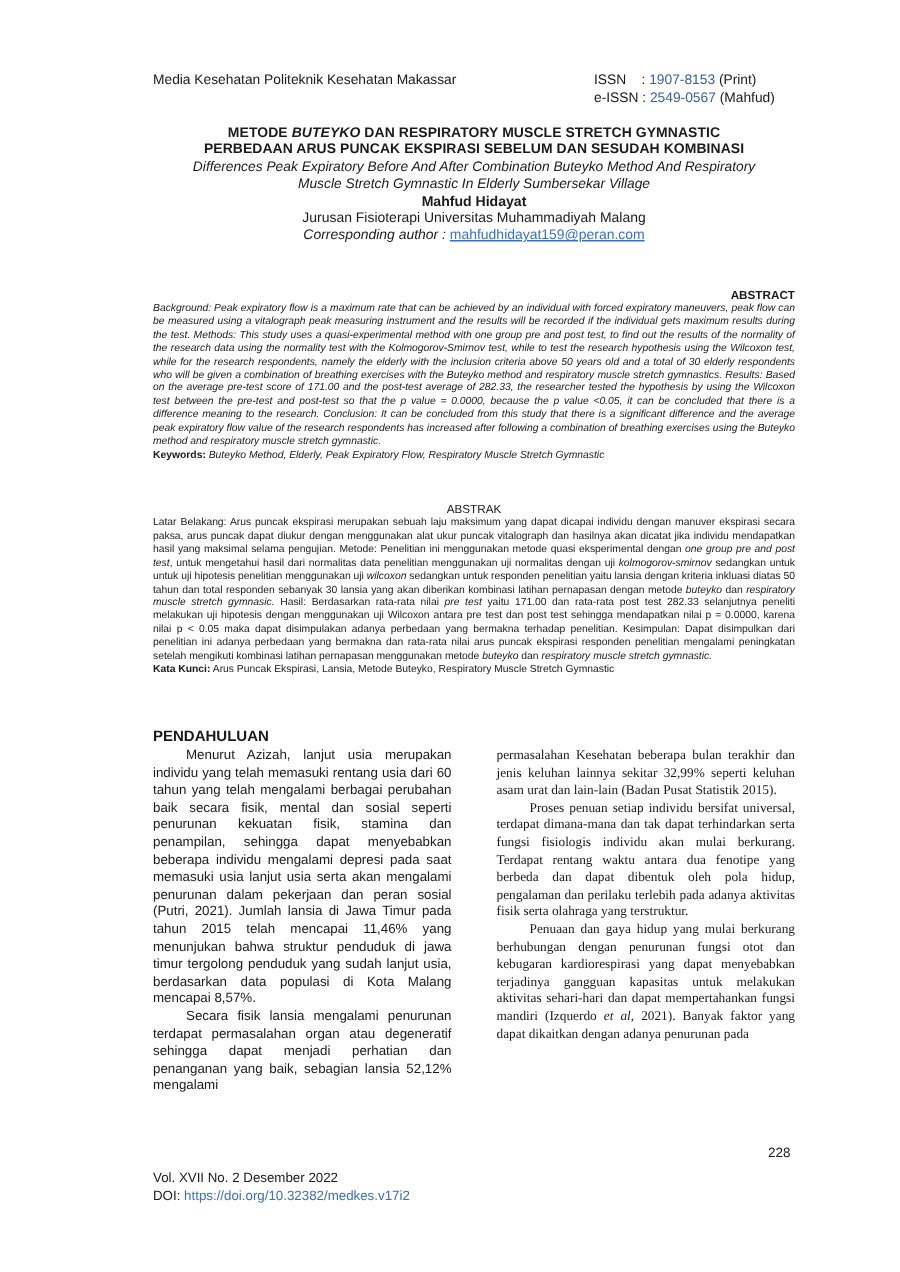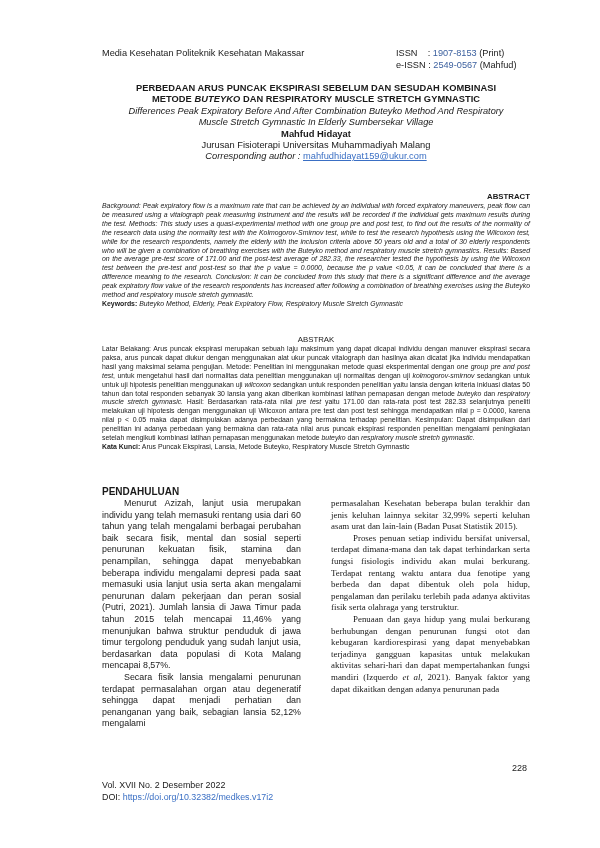--- a/index.html
+++ b/index.html
@@ -50,30 +50,30 @@
         <span style="white-space:pre">ISSN    : </span><span class="link-blue">1907-8153</span><span style="white-space:pre"> (Print)</span>
       </div>
       <div>
         <span style="white-space:pre">e-ISSN : </span><span class="link-blue">2549-0567</span><span style="white-space:pre"> (Mahfud)</span>
       </div>
     </div>
   </div>
 
   <div class="title-block">
     <div class="title">
+      <div><span style="white-space:pre">METODE </span><i>BUTEYKO</i><span style="white-space:pre"> DAN RESPIRATORY MUSCLE STRETCH GYMNASTIC</span></div>
       <div>PERBEDAAN ARUS PUNCAK EKSPIRASI SEBELUM DAN SESUDAH KOMBINASI</div>
-      <div><span style="white-space:pre">METODE </span><i>BUTEYKO</i><span style="white-space:pre"> DAN RESPIRATORY MUSCLE STRETCH GYMNASTIC</span></div>
     </div>
     <div class="subtitle">
       <div>Differences Peak Expiratory Before And After Combination Buteyko Method And Respiratory</div>
       <div>Muscle Stretch Gymnastic In Elderly Sumbersekar Village</div>
     </div>
     <div class="author">Mahfud Hidayat</div>
     <div class="affil">Jurusan Fisioterapi Universitas Muhammadiyah Malang</div>
-    <div class="corr"><span style="white-space:pre">Corresponding author : </span><a>mahfudhidayat159@ukur.com</a></div>
+    <div class="corr"><span style="white-space:pre">Corresponding author : </span><a>mahfudhidayat159@peran.com</a></div>
   </div>
 
   <div class="abstract">
     <h3>ABSTRACT</h3>
     <div class="en">
       <p>Background: Peak expiratory flow is a maximum rate that can be achieved by an individual with forced expiratory maneuvers, peak flow can be measured using a vitalograph peak measuring instrument and the results will be recorded if the individual gets maximum results during the test. Methods: This study uses a quasi-experimental method with one group pre and post test, to find out the results of the normality of the research data using the normality test with the Kolmogorov-Smirnov test, while to test the research hypothesis using the Wilcoxon test, while for the research respondents, namely the elderly with the inclusion criteria above 50 years old and a total of 30 elderly respondents who will be given a combination of breathing exercises with the Buteyko method and respiratory muscle stretch gymnastics. Results: Based on the average pre-test score of 171.00 and the post-test average of 282.33, the researcher tested the hypothesis by using the Wilcoxon test between the pre-test and post-test so that the p value = 0.0000, because the p value &lt;0.05, it can be concluded that there is a difference meaning to the research. Conclusion: It can be concluded from this study that there is a significant difference and the average peak expiratory flow value of the research respondents has increased after following a combination of breathing exercises using the Buteyko method and respiratory muscle stretch gymnastic.</p>
     </div>
     <p class="kw"><b>Keywords:</b><span> Buteyko Method, Elderly, Peak Expiratory Flow, Respiratory Muscle Stretch Gymnastic</span></p>
   </div>
 

